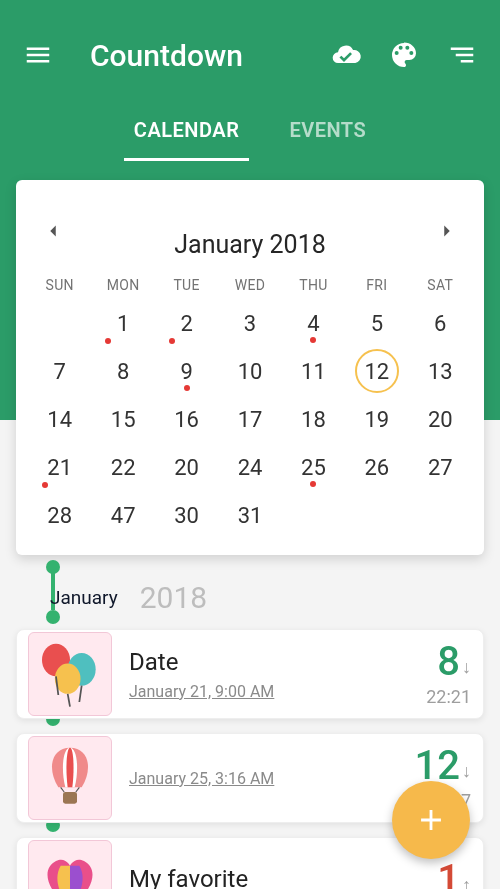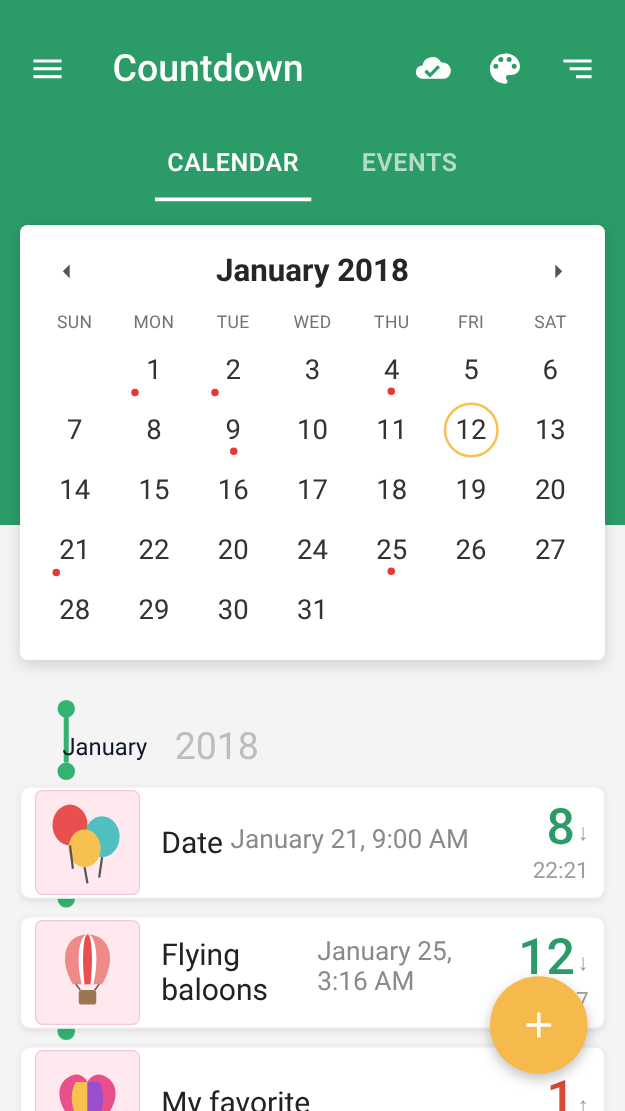--- a/index.html
+++ b/index.html
@@ -17,21 +17,21 @@
   
   .tabs { display:flex; justify-content:center; gap:30px; }
   .tab { color:rgba(255,255,255,0.65); font-size:20px; font-weight:600; letter-spacing:0.5px; padding:8px 10px 16px 10px; cursor:pointer; }
   .tab.active { color:#fff; border-bottom:3px solid #fff; }
 
   
   .calendar-card { position:absolute; top:180px; left:16px; right:16px; background:#fff; border-radius:6px; box-shadow:0 4px 12px rgba(0,0,0,0.15); padding:18px 12px 16px 12px; }
   .cal-head { display:flex; align-items:center; justify-content:space-between; padding:4px 10px 18px 10px; }
   .cal-chev { width:30px; height:30px; display:flex; align-items:center; justify-content:center; cursor:pointer; }
   .cal-chev svg { fill:#555; }
-  .cal-title { font-size:25px; font-weight:700; color:#262626; }
+  .cal-title { font-size:25px; font-weight:400; color:#262626;margin-top:28px; }
   .cal-dow { display:grid; grid-template-columns: repeat(7,1fr); text-align:center; color:#737373; font-size:14px; letter-spacing:0.3px; padding-bottom:6px; }
   .cal-grid { display:grid; grid-template-columns: repeat(7,1fr); grid-auto-rows:48px; row-gap:0; }
   .cal-cell { position:relative; display:flex; align-items:center; justify-content:center; font-size:22px; color:#333; cursor:pointer; }
   .cal-cell .dot { position:absolute; width:6px; height:6px; border-radius:50%; background:#e53935; bottom:3px; left:14px; }
   .cal-cell .dot.center { left:50%; transform:translateX(-50%); bottom:4px; }
   .cal-cell.sel span.num { width:44px; height:44px; border:2px solid #f6c14e; border-radius:50%; display:flex; align-items:center; justify-content:center; }
 
   
   .month-header { display:flex; align-items:center; margin:24px 0 14px 0; padding-left:34px; gap:16px; position:relative; }
   .month-header .mname { font-size:19px; font-weight:400; color:#0f172a; }
@@ -39,23 +39,23 @@
 
   
   .timeline { position:absolute; left:50px; top:560px; bottom:0; width:6px; }
   .tl-line { width:4px; background:#34b26f; position:absolute; left:1px; }
   .tl-dot { width:14px; height:14px; border-radius:50%; background:#34b26f; position:absolute; left:-4px; }
 
   
   .list { position:absolute; top:556px; left:0; right:0; bottom:0; padding:0 16px; }
   .event-card { background:#fff; border:1px solid #eee; border-radius:8px; box-shadow:0 2px 6px rgba(0,0,0,0.08); height:90px; margin-bottom:14px; display:flex; align-items:center; padding:0 12px 0 8px; gap:14px; position:relative; overflow:hidden;}
   .ev-thumb { width:84px; height:84px; border:1px solid #f2c7d7; border-radius:6px; background:#ffe9ef; display:flex; align-items:center; justify-content:center; flex-shrink:0; margin:3px; }
-  .ev-text { flex:1; display:flex; flex-direction:row; gap:6px; }
+  .ev-text { flex:1; display:flex; flex-direction:column; gap:6px; }
   .ev-title { font-size:24px; color:#222; }
-  .ev-sub { font-size:21px; color:#8a8a8a; }
+  .ev-sub { font-size:16px; color:#8a8a8a;text-decoration:underline; }
   .ev-count { display:flex; flex-direction:column; align-items:flex-end; justify-content:center; gap:4px; }
   .ev-num { font-size:40px; font-weight:500; color:#2b9c68; line-height:1; display:flex; align-items:flex-end; }
   .ev-num.red { color:#d44a36; }
   .ev-num .arrow { font-size:18px; color:#9e9e9e; margin-left:2px; margin-bottom:6px; }
   .ev-time { font-size:18px; color:#9e9e9e; }
 
   
   .fab { position:absolute; right:30px; bottom:30px; width:78px; height:78px; border-radius:50%; background:#f6b94b; box-shadow:0 4px 10px rgba(0,0,0,0.25); display:flex; align-items:center; justify-content:center; cursor:pointer; }
   .fab svg { fill:#fff; }
 
@@ -207,21 +207,21 @@
         <div class="cal-cell">
           <span class="num">26</span>
         </div>
         <div class="cal-cell">
           <span class="num">27</span>
         </div>
         <div class="cal-cell">
           <span class="num">28</span>
         </div>
         <div class="cal-cell">
-          <span class="num">29</span>
+          <span class="num">47</span>
         </div>
         <div class="cal-cell">
           <span class="num">30</span>
         </div>
         <div class="cal-cell">
           <span class="num">31</span>
         </div>
       </div>
 </div>
 
@@ -267,21 +267,20 @@
             <svg class="thumb-svg" viewBox="0 0 60 60">
               <path d="M30 4 C46 4 50 22 40 38 L20 38 C10 22 14 4 30 4 Z" fill="#f08a8a"></path>
               <path d="M30 4 C36 4 38 22 34 38 L26 38 C22 22 24 4 30 4 Z" fill="#fff"></path>
               <path d="M30 4 C33 4 34 22 32 38 L28 38 C26 22 27 4 30 4 Z" fill="#e94f4f"></path>
               <rect x="24" y="42" width="12" height="10" rx="2" fill="#9b7653"></rect>
               <line x1="22" y1="38" x2="25" y2="42" stroke="#555"></line>
               <line x1="38" y1="38" x2="35" y2="42" stroke="#555"></line>
             </svg>
           </div>
           <div class="ev-text">
-            <div class="ev-title">Flying baloons</div>
             <div class="ev-sub">January 25, 3:16 AM</div>
           </div>
           <div class="ev-count">
             <div class="ev-num">
               <span>12</span>
               <span class="arrow">↓</span>
             </div>
             <div class="ev-time">7</div>
           </div>
         </div>

